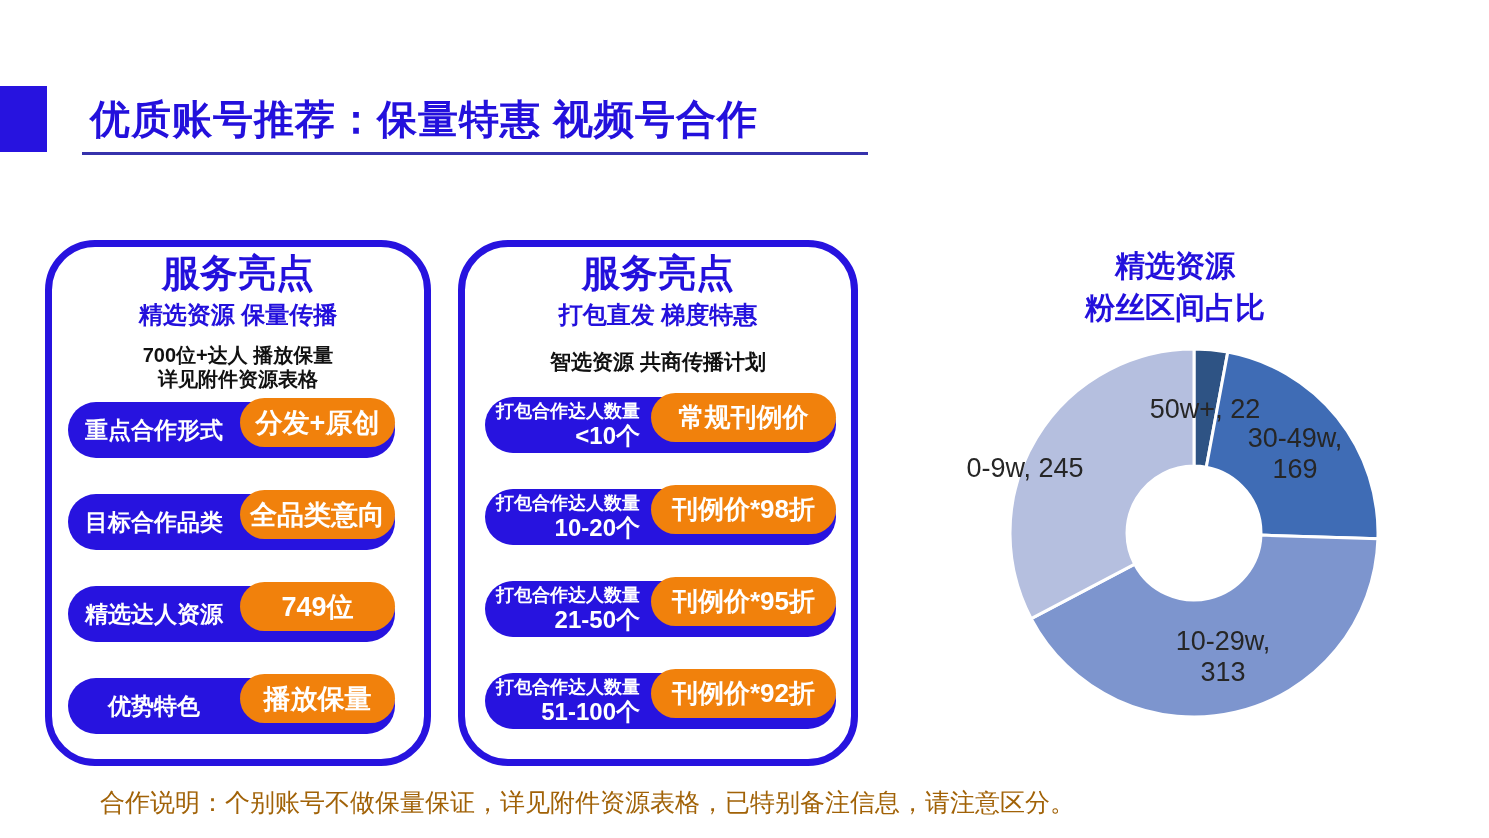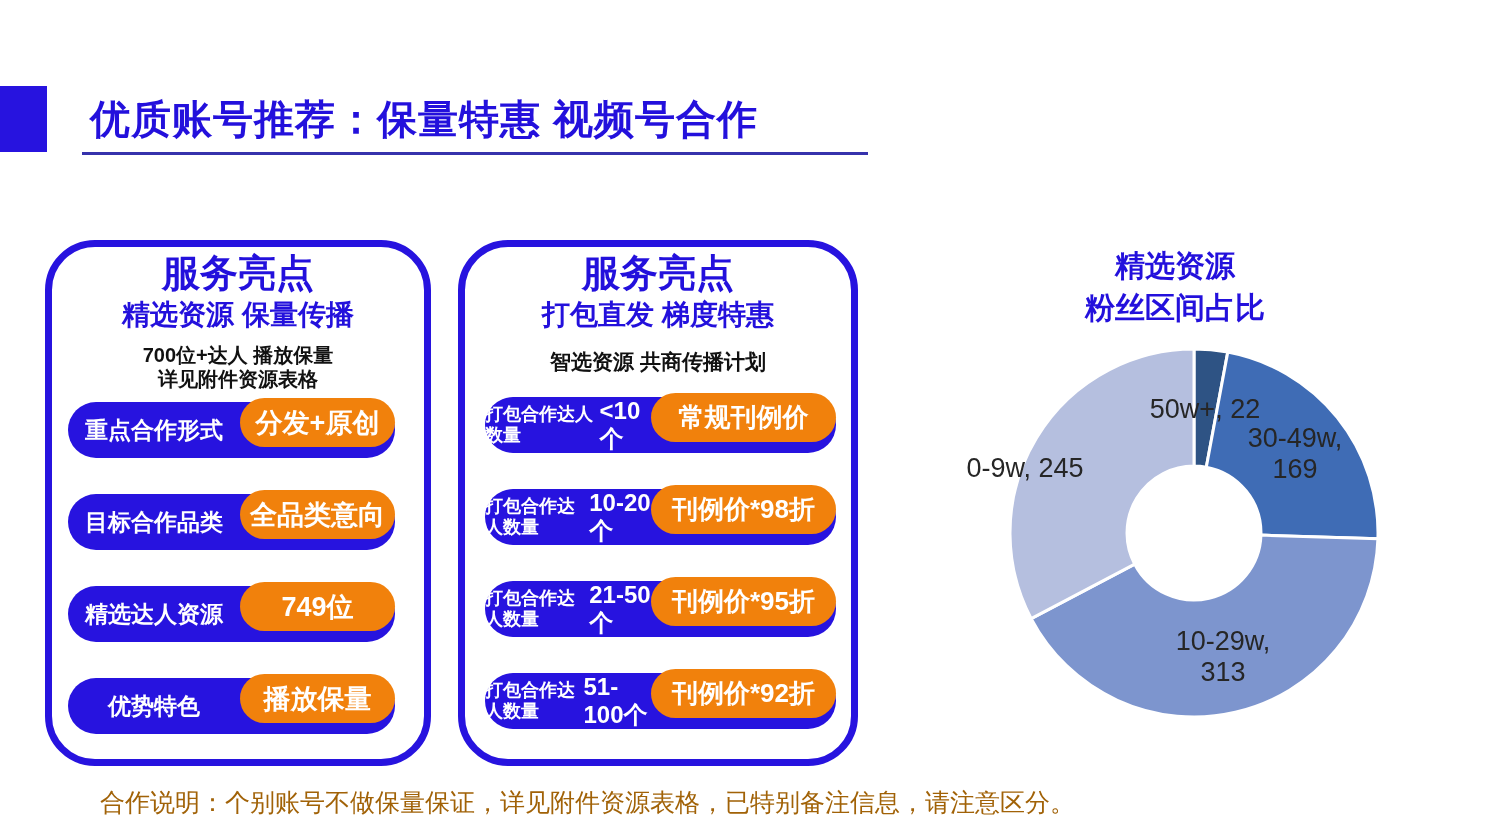--- a/index.html
+++ b/index.html
@@ -19,37 +19,37 @@
   .title-underline{position:absolute;left:82px;top:152px;width:786px;height:3px;background:#3632AC;}
   
   .card{
     position:absolute;top:240px;height:526px;box-sizing:border-box;
     background:#ffffff;border:7px solid #2713DF;border-radius:50px;
   }
   .card-left{left:45px;width:386px;}
   .card-mid{left:458px;width:400px;}
   .card-head{position:absolute;top:6px;left:0;right:0;text-align:center;color:#2310DC;font-weight:bold;}
   .card-head .h1{font-size:38px;line-height:40px;}
-  .card-head .h2{font-size:28px;line-height:44px;white-space:nowrap;}
+  .card-head .h2{font-size:24px;line-height:44px;white-space:nowrap;}
   .card-sub{position:absolute;left:0;right:0;text-align:center;color:#111111;font-weight:bold;}
   .card-left .card-sub{top:96px;font-size:20px;line-height:24px;}
   .card-mid .card-sub{top:102px;font-size:21px;line-height:25px;}
   .rows{position:absolute;display:flex;flex-direction:column;gap:28px;}
   .card-left .rows{top:151px;left:16px;width:327px;}
   .card-mid .rows{top:146px;left:20px;width:351px;}
   .row{position:relative;height:64px;}
   .pill-blue{
     position:absolute;left:0;right:0;top:4px;bottom:4px;
     background:#2713DF;border-radius:28px;
     display:flex;align-items:center;justify-content:center;
     color:#ffffff;font-weight:bold;box-sizing:border-box;
   }
   .card-left .pill-blue{padding-right:155px;font-size:23px;align-items:center;}
   .card-mid .pill-blue{padding-right:185px;}
-  .label-2line{display:flex;align-items:center;line-height:1.15;}
+  .label-2line{display:flex;flex-direction:column;align-items:flex-end;line-height:1.15;}
   .label-2line .l1{font-size:18px;}
   .label-2line .l2{font-size:24px;}
   .pill-orange{
     position:absolute;right:0;top:0;bottom:15px;
     background:#F1810C;border-radius:32px;
     display:flex;align-items:center;justify-content:center;
     color:#ffffff;font-weight:bold;white-space:nowrap;
   }
   .card-left .pill-orange{width:155px;font-size:27px;}
   .card-mid .pill-orange{width:185px;font-size:26px;}

